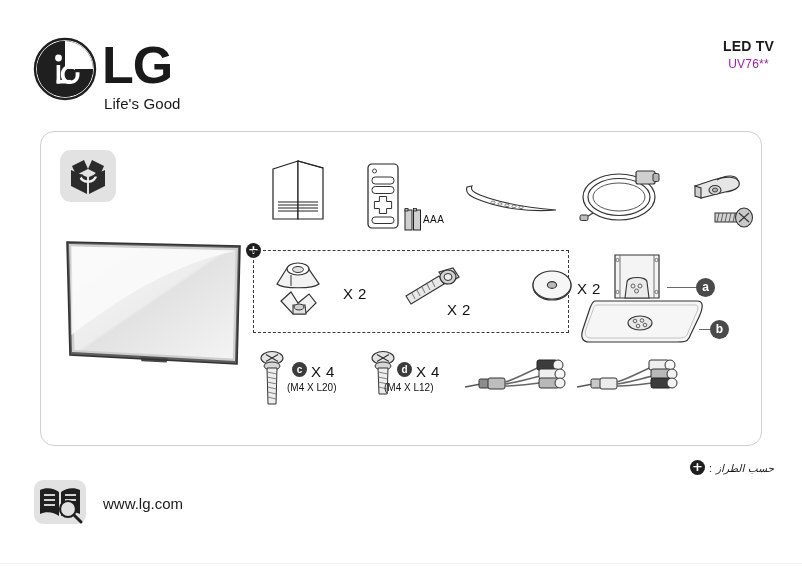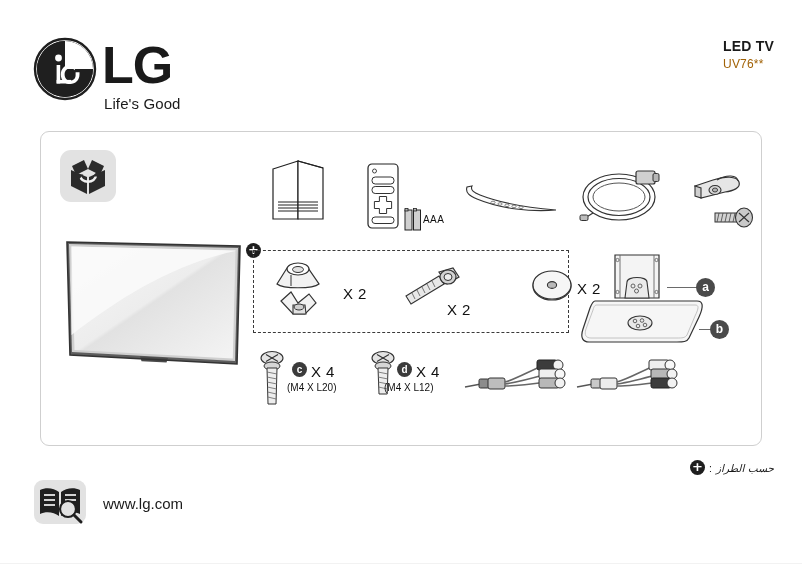--- a/index.html
+++ b/index.html
@@ -14,28 +14,28 @@
   
   .header { position: absolute; left: 0; top: 0; width: 802px; height: 118px; }
 
   .lg-logo-wrap { position: absolute; left: 34px; top: 38px; width: 230px; height: 72px; }
   .lg-mark { position: absolute; left: 0; top: 0; width: 62px; height: 62px; }
   .lg-word { position: absolute; left: 68px; top: 1px; font-size: 52px; font-weight: bold;
              letter-spacing: -1px; color: #1a1a1a; line-height: 52px; font-family: "Liberation Sans", sans-serif; }
   .lg-slogan { position: absolute; left: 70px; top: 57px; font-size: 15px; color: #1a1a1a;
                letter-spacing: 0.1px; font-family: "Liberation Sans", sans-serif; text-align: center; }
 
-  .header-right { position: absolute; right: 28px; top: 38px; text-align: left; }
+  .header-right { position: absolute; right: 28px; top: 38px; text-align: center; }
   .hdr-title { font-size: 14px; font-weight: bold; color: #1a1a1a; letter-spacing: 0.2px; }
-  .hdr-sub { font-size: 12px; color: #a16207; margin-top: 3px; letter-spacing: 0.2px; }
+  .hdr-sub { font-size: 12px; color: #a21caf; margin-top: 3px; letter-spacing: 0.2px; }
 
   
   .panel {
     position: absolute; left: 40px; top: 131px; width: 722px; height: 315px;
-    border: 1px solid #cfcfcf; border-radius: 9px; background: #fff;
+    border: 1px solid #cfcfcf; border-radius: 14px; background: #fff;
   }
 
   
   .unbox-icon { position: absolute; left: 19px; top: 18px; width: 56px; height: 52px;
                 background: #e2e2e2; border-radius: 11px; }
 
   
   .tv { position: absolute; left: 23px; top: 108px; width: 182px; height: 132px; }
 
   

